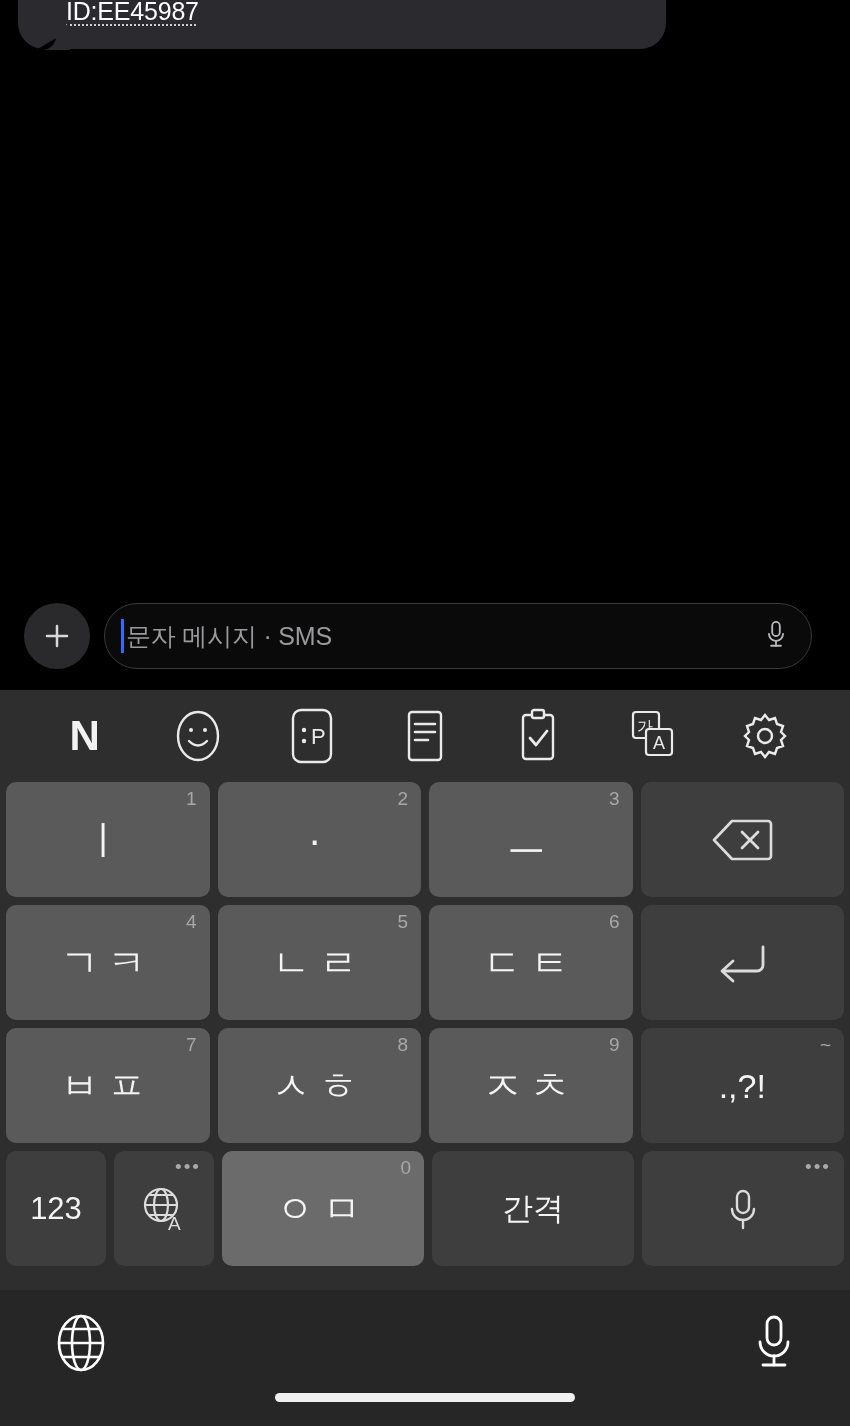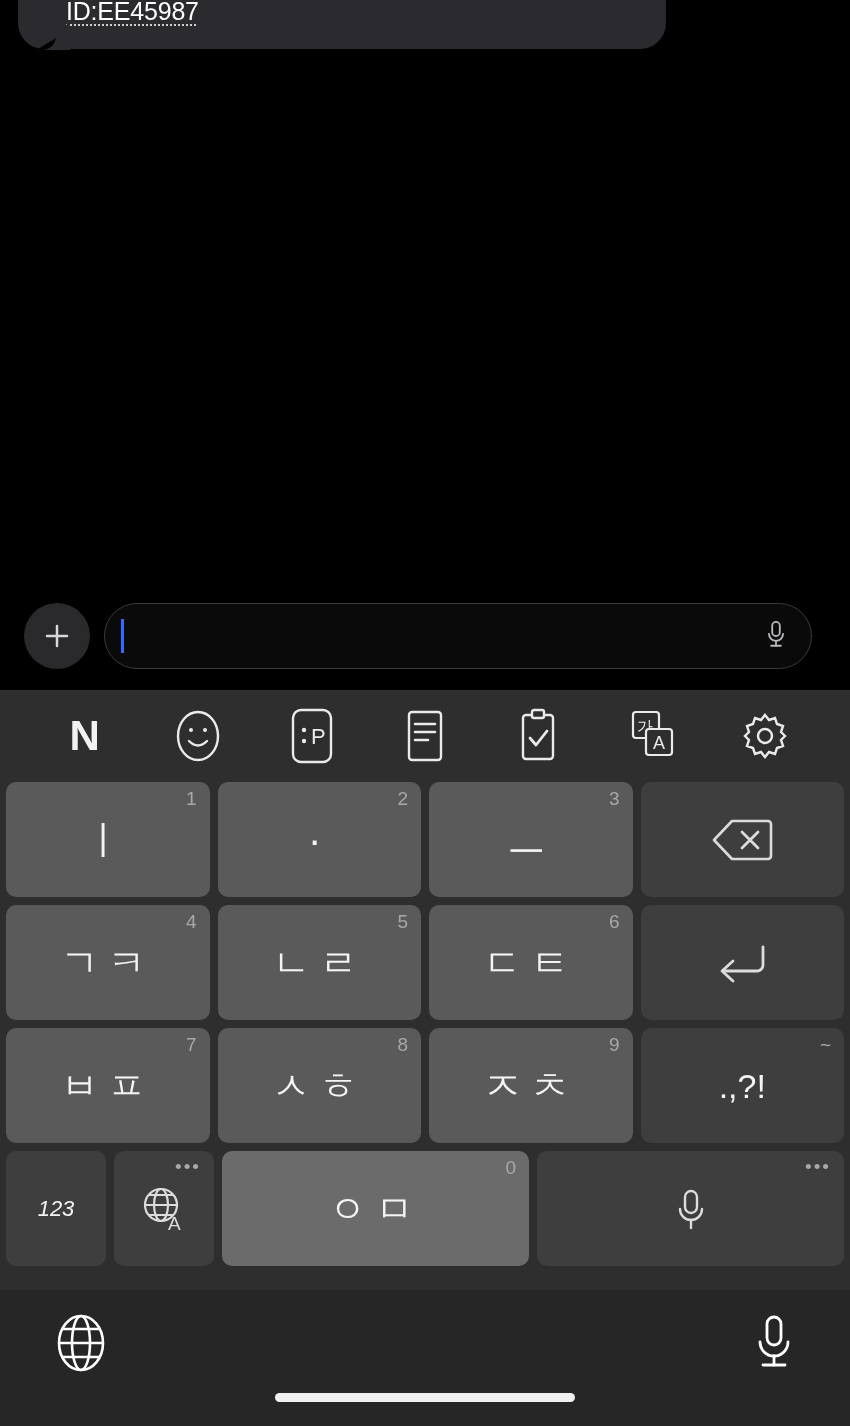--- a/index.html
+++ b/index.html
@@ -96,21 +96,21 @@
   .key-main.big { font-size:40px; }
   .key-main.sym { font-size:34px; letter-spacing:0; }
   .key-num {
     position:absolute; top:7px; right:13px; font-size:19px; color:#a8a8a8; line-height:1;
   }
   .key-dots {
     position:absolute; top:11px; right:13px; font-size:19px; color:#a8a8a8;
     line-height:0.5; letter-spacing:2px;
   }
   .key.narrow { flex:0 0 100px; }
-  .key-label { font-size:22px; letter-spacing:0;font-style:italic; }
+  .key-label { font-size:31px; letter-spacing:0; }
   .key svg { display:block; }
 
   
   #sysnav {
     position:absolute; left:0; bottom:0; width:850px; height:136px;
     background:#262626;
   }
   #nav-globe { position:absolute; left:50px; top:22px; }
   #nav-mic { position:absolute; right:52px; top:22px; }
   #home-indicator {
@@ -135,20 +135,21 @@
     <div id="compose">
 
       <div id="plus-btn">
         <svg viewBox="0 0 24 24">
           <path d="M12 4 V20 M4 12 H20" stroke="#d8d8d8" stroke-width="2" stroke-linecap="round" fill="none"></path>
         </svg>
       </div>
 
       <div id="input-field">
         <span class="caret"></span>
+        <span class="placeholder">문자 메시지 · SMS</span>
         <span id="input-mic">
           <svg viewBox="0 0 24 30">
             <rect x="8.5" y="2" width="7" height="13" rx="3.5" stroke="#b9b9bd" stroke-width="1.7" fill="none"></rect>
             <path d="M5.5 13 a6.5 6.5 0 0 0 13 0" stroke="#b9b9bd" stroke-width="1.7" fill="none" stroke-linecap="round"></path>
             <path d="M12 19.5 V24" stroke="#b9b9bd" stroke-width="1.7" stroke-linecap="round"></path>
             <path d="M7.5 24 H16.5" stroke="#b9b9bd" stroke-width="1.7" stroke-linecap="round"></path>
           </svg>
         </span>
       </div>
     </div>
@@ -292,20 +293,23 @@
             </g>
             <text x="30" y="48" font-family="Liberation Sans, sans-serif" font-size="19" fill="#dcdcdc">A</text>
           </svg>
         </div>
 
         <div class="key light">
           <span class="key-num">0</span>
           <span class="key-main">ㅇㅁ</span>
         </div>
 
+        <div class="key dark">
+          <span class="key-label">간격</span>
+        </div>
 
         <div class="key dark">
           <span class="key-dots">•••</span>
           <svg width="40" height="52" viewBox="0 0 40 52">
             <rect x="14" y="8" width="12" height="22" rx="6" stroke="#dcdcdc" stroke-width="2.4" fill="none"></rect>
             <path d="M9 26 a11 11 0 0 0 22 0" stroke="#dcdcdc" stroke-width="2.4" fill="none" stroke-linecap="round"></path>
             <path d="M20 37 V45" stroke="#dcdcdc" stroke-width="2.4" stroke-linecap="round"></path>
           </svg>
         </div>
       </div>

